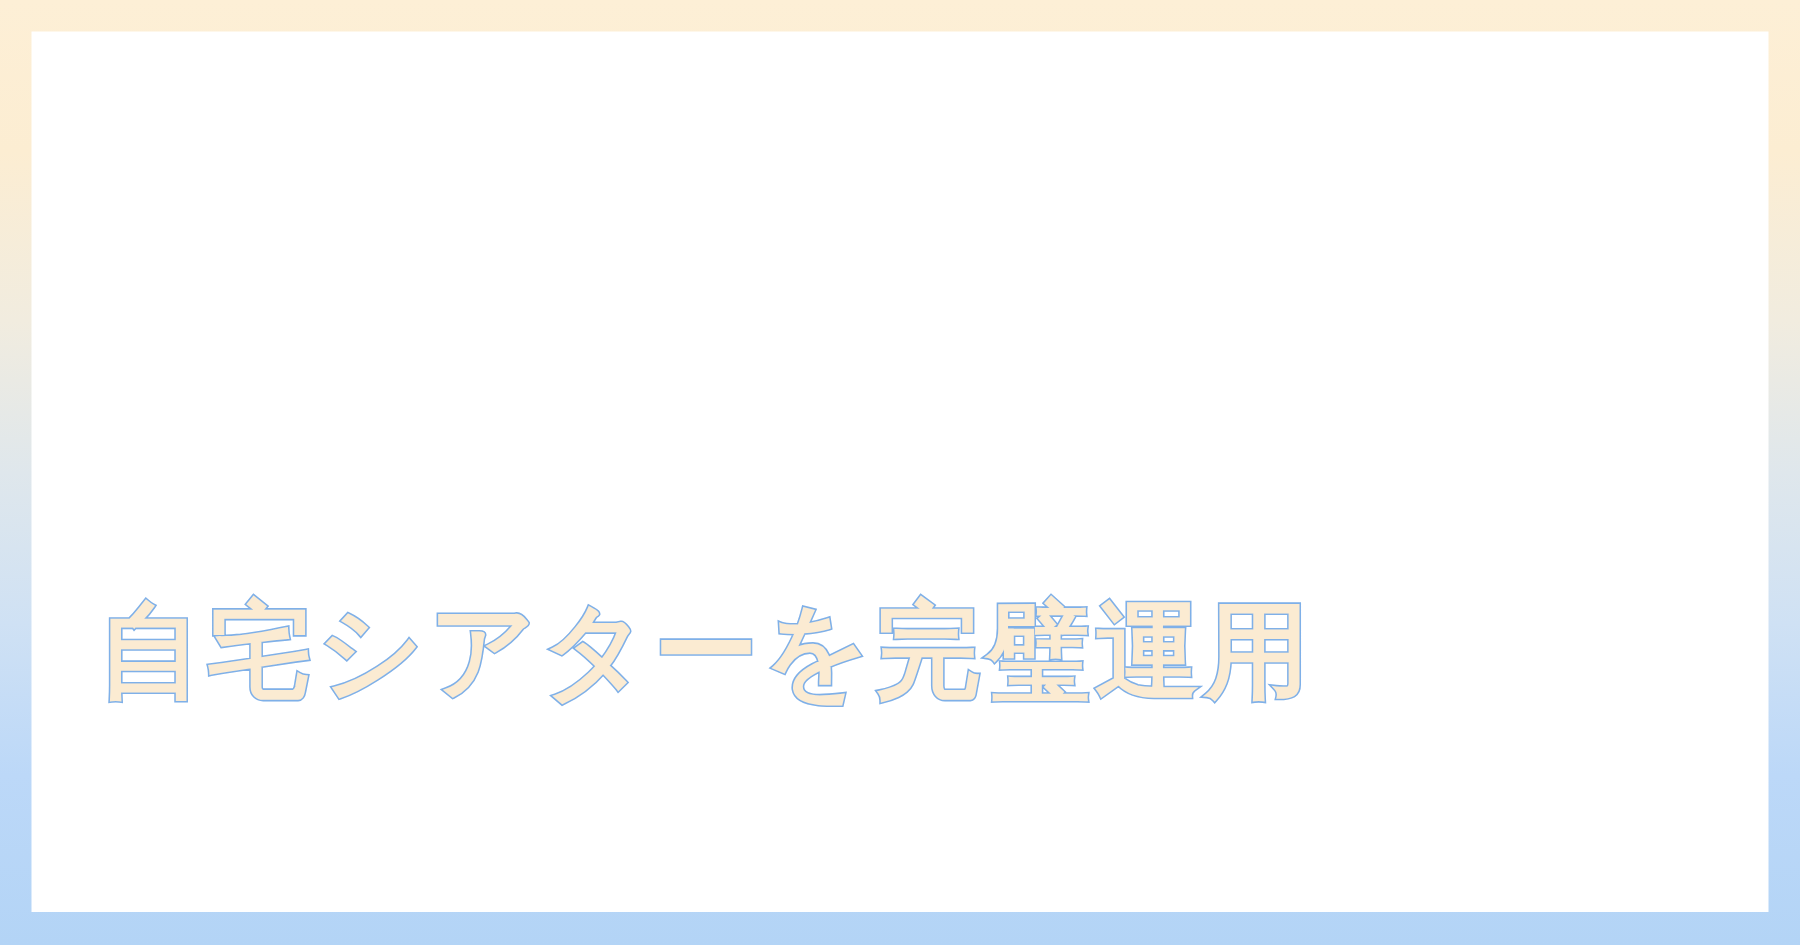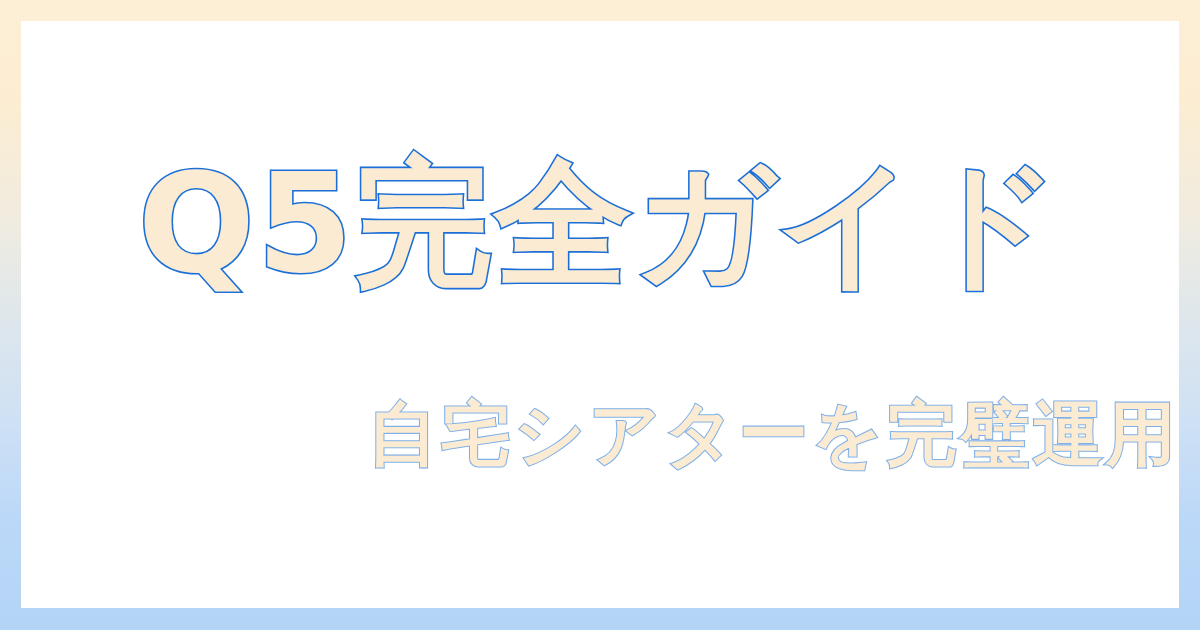--- a/index.html
+++ b/index.html
@@ -66,21 +66,21 @@
     paint-order:stroke fill;
     white-space:nowrap;
   }
 
   
   .subtitle-wrap {
     position:absolute;
     left:0;
     right:0;
     top:374px;
-    text-align:right;
+    text-align:left;
     margin-left:44px;
   }
 
   .subheadline {
     display:inline-block;
     font-family:"DejaVu Sans", sans-serif;
     font-size:70px;
     line-height:1.14;
     font-weight:700;
     letter-spacing:0.045em;
@@ -90,22 +90,19 @@
     white-space:nowrap;
   }
 </style>
 </head>
 <body>
 
 <div id="thumbnail-canvas">
 
   <div id="content-card">
 
-    <div class="title-wrap">
-      <h1 class="headline">Q5完全ガイド</h1>
-    </div>
 
     <div class="subtitle-wrap">
       <h2 class="subheadline">自宅シアターを完璧運用</h2>
     </div>
 
   </div>
 </div>
 
 </body></html>

